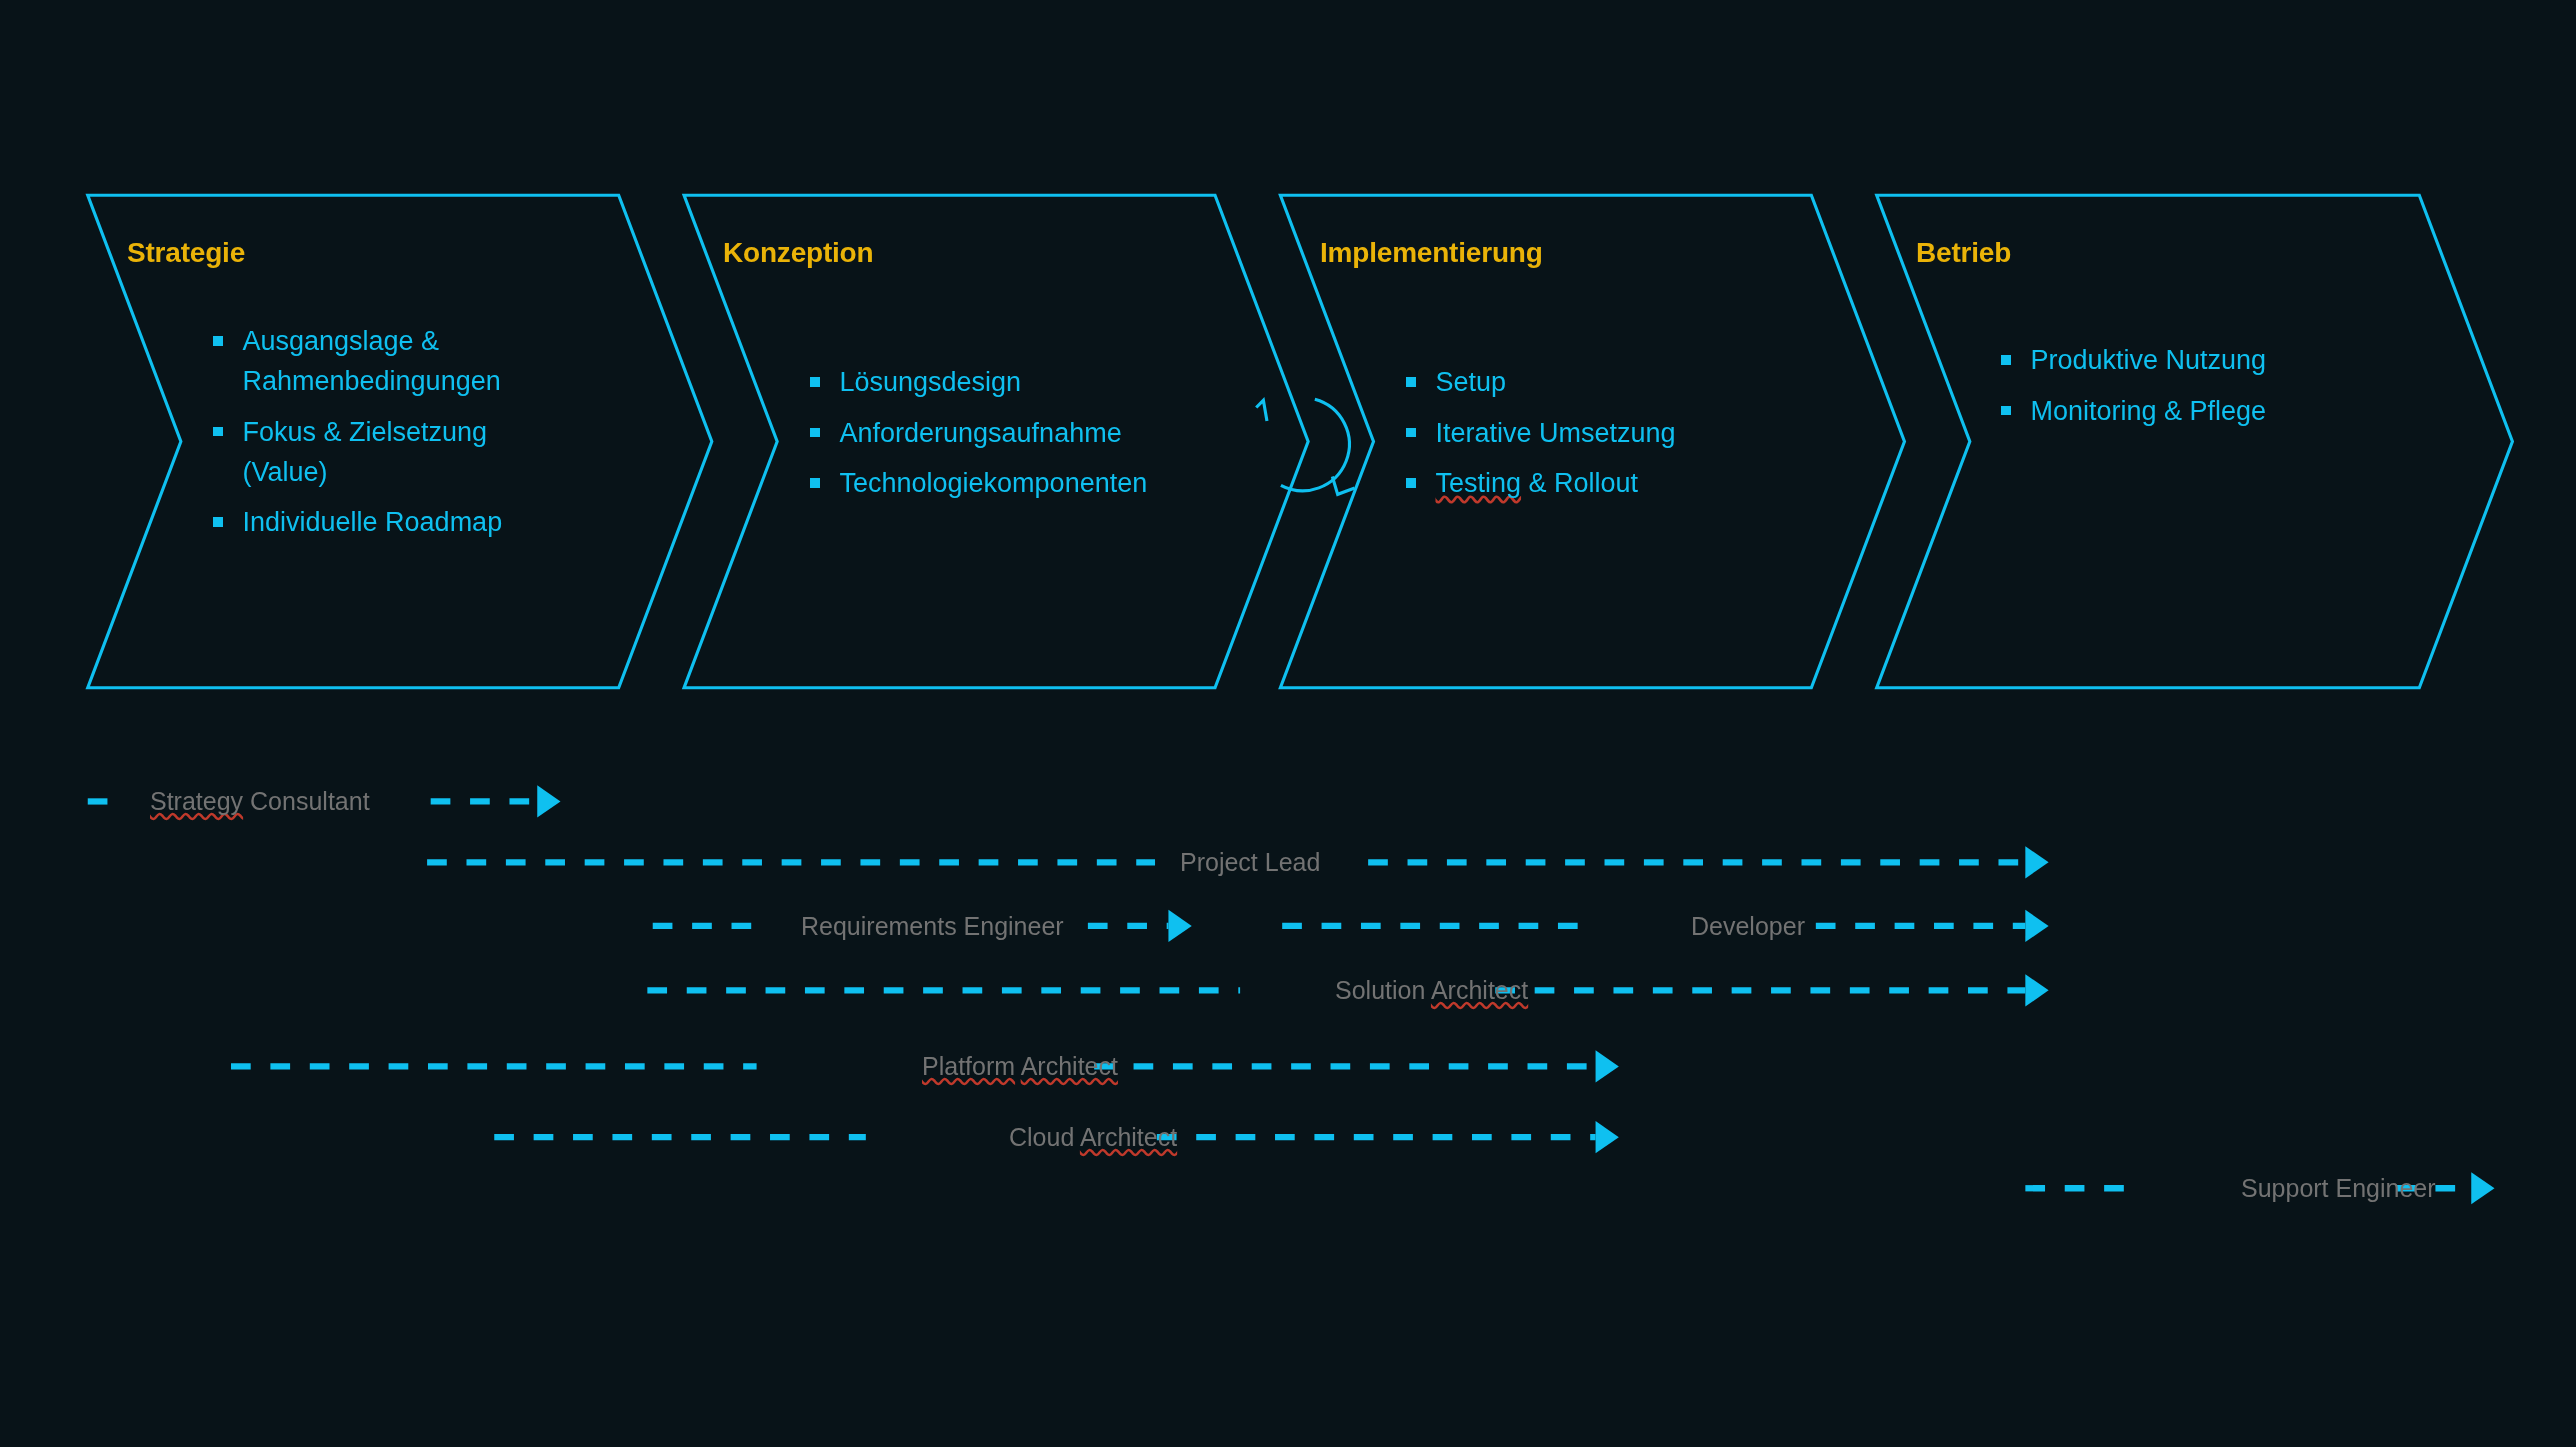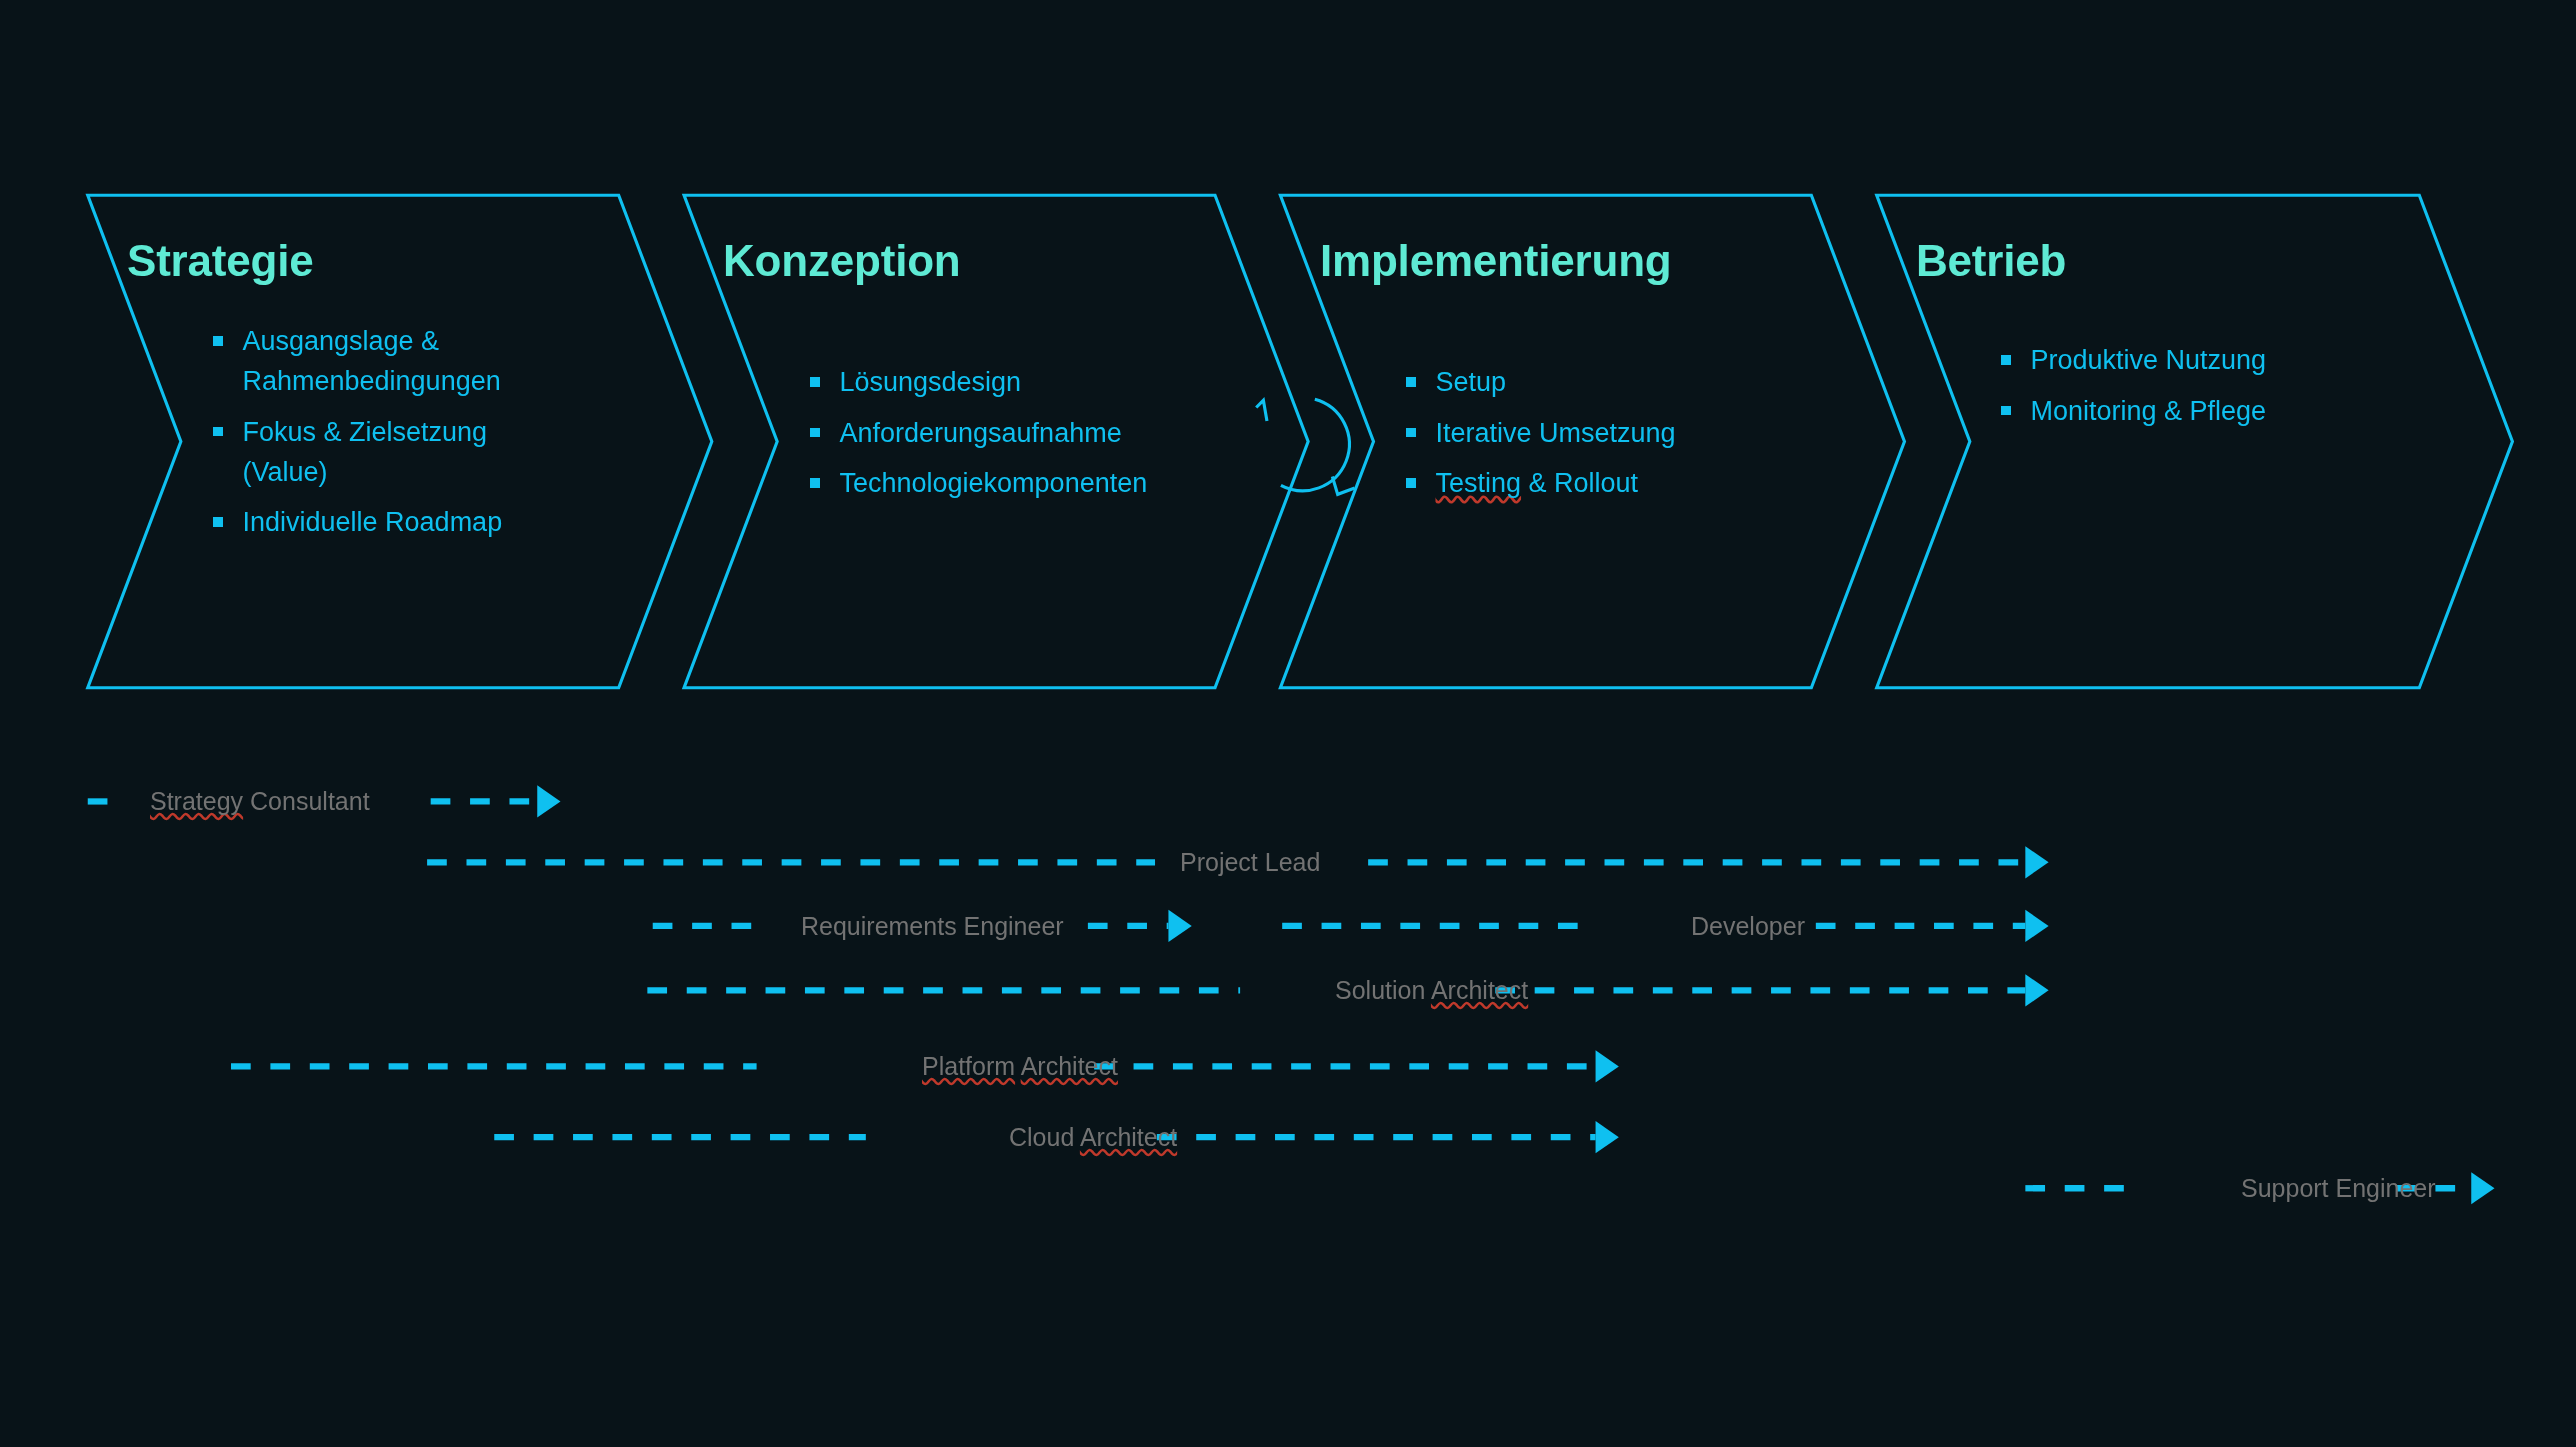--- a/index.html
+++ b/index.html
@@ -27,23 +27,23 @@
     left: 0;
     top: 0;
     width: 2576px;
     height: 1448px;
     overflow: visible;
   }
 
   
   .phase-title {
     position: absolute;
-    font-size: 44px;
+    font-size: 28px;
     font-weight: bold;
-    color: #5eead4;
+    color: #eab308;
     letter-spacing: -0.2px;
     white-space: nowrap;
     line-height: 1;
   }
   .phase-bullets {
     position: absolute;
     font-size: 27px;
     line-height: 40px;
     color: #0fc0f0;
   }

